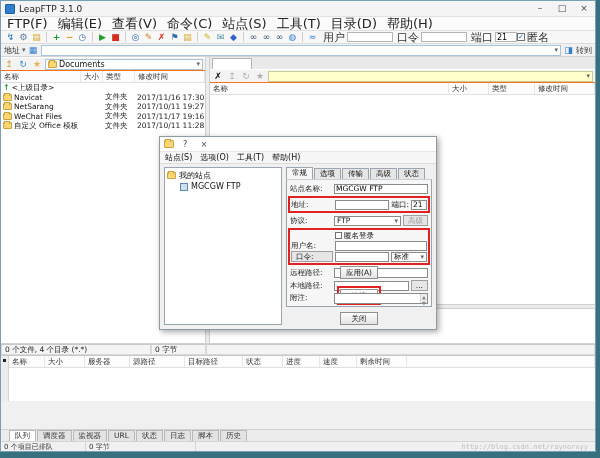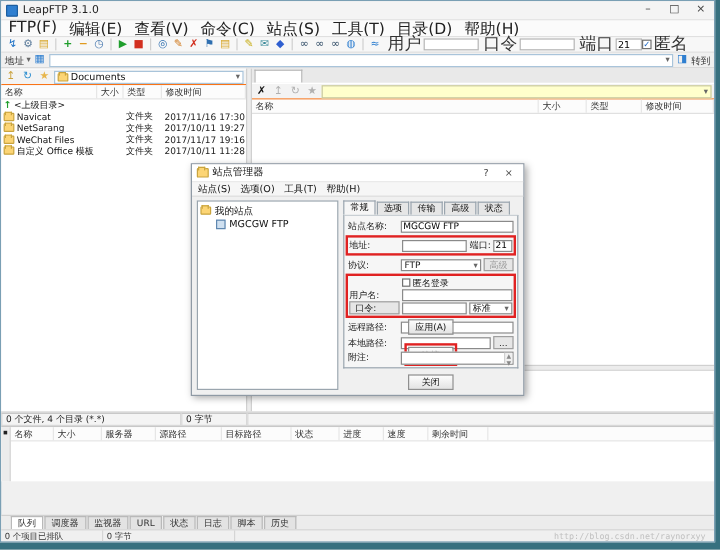--- a/index.html
+++ b/index.html
@@ -15,21 +15,21 @@
   .winbtn { width:22px; height:14px; text-align:center; line-height:13px; font-size:9px; color:#444; }
 
   
   .menubar { height:14px; background:#fbfbfb; display:flex; align-items:center; gap:10px; padding:0 6px; border-bottom:1px solid #e0e0e0; }
   .menubar span { font-size:13px; color:#222; }
 
   
   .toolbar { height:13px; background:#f7f7f7; display:flex; align-items:center; padding:0 3px; border-bottom:1px solid #dcdcdc; }
   .ti { width:13px; height:12px; font-size:9px; line-height:12px; text-align:center; display:inline-block; }
   .tsep { width:1px; height:10px; background:#cfcfcf; margin:0 3px; }
-  .tb-label { font-size:14px; color:#333; margin:0 2px 0 4px; white-space:nowrap; }
+  .tb-label { font-size:11px; color:#333; margin:0 2px 0 4px; white-space:nowrap; }
   .tb-input { height:10px; border:1px solid #b5b5b5; background:#fff; font-size:8px; padding:0 1px; font-family:"DejaVu Sans",sans-serif; }
   .cbx { width:8px; height:8px; border:1px solid #707070; background:#fff; display:inline-block; font-size:7px; line-height:7px; text-align:center; color:#1a66c4; margin-right:2px; }
 
   
   [data-name="connect-icon"]::before{content:"↯";color:#1a6fc4;}
   [data-name="settings-icon"]::before{content:"⚙";color:#5a7a9a;}
   [data-name="folder-cache-icon"]::before{content:"▤";color:#d9a92f;}
   [data-name="add-site-icon"]::before{content:"+";color:#1f9e2c;font-weight:bold;}
   [data-name="remove-site-icon"]::before{content:"−";color:#e09a1f;font-weight:bold;}
   [data-name="schedule-icon"]::before{content:"◷";color:#4a7ab0;}
@@ -359,21 +359,20 @@
     <span class="sbcell" style="width:110px" data-name="bytes-status">0 字节</span>
     <span class="sbcell" style="flex:1;border-right:none" data-name="statusbar-spacer">
       <span class="watermark" data-name="watermark">http://blog.csdn.net/raynorxyy</span>
     </span>
   </div>
 </div>
 
 <div class="dialog" data-name="site-manager-dialog">
   <div class="dtitle" data-name="dialog-title-bar">
     <span class="dfold" data-name="dialog-icon"></span>
-    <span class="dtitle-text" data-name="dialog-title">站点管理器</span>
     <span class="dbtn" data-name="dialog-help-button">?</span>
     <span class="dbtn" data-name="dialog-close-button">×</span>
   </div>
   <div class="dmenu" data-name="dialog-menu-bar">
     <span data-name="dialog-menu-site">站点(S)</span>
     <span data-name="dialog-menu-options">选项(O)</span>
     <span data-name="dialog-menu-tools">工具(T)</span>
     <span data-name="dialog-menu-help">帮助(H)</span>
   </div>
   <div class="dbody">

